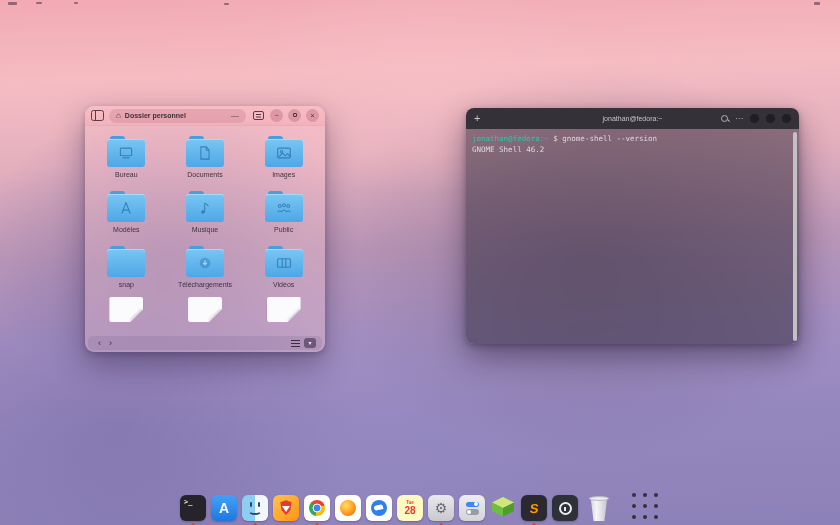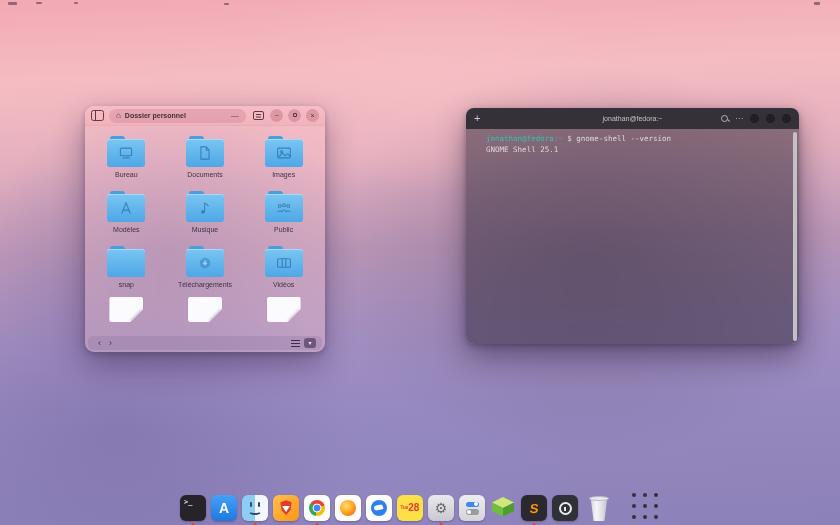--- a/index.html
+++ b/index.html
@@ -87,21 +87,21 @@
   .term-title { position:absolute; left:0; right:0; text-align:center; font-size:7px; color:#c6c3c7; pointer-events:none; }
   .term-right { margin-left:auto; display:flex; align-items:center; gap:7px; }
   .search-glyph { width:7px; height:7px; border:1.2px solid #b5b2b6; border-radius:50%; position:relative; cursor:pointer; }
   .search-glyph::after { content:''; position:absolute; width:3px; height:1.2px; background:#b5b2b6; right:-2.5px; bottom:-0.5px; transform:rotate(45deg); }
   .term-dots { font-size:8px; color:#b5b2b6; cursor:pointer; line-height:1; }
   .term-circle { width:9px; height:9px; border-radius:50%; background:#211f25; cursor:pointer; }
   .term-body {
     position:relative; height:215px; background:rgba(52,44,62,0.52);
     backdrop-filter: blur(5px);
     font-family:"DejaVu Sans Mono","Liberation Mono",monospace;
-    font-size:7.5px; line-height:11px; padding:4px 10px 0 20px; color:#dedbde;
+    font-size:7.5px; line-height:11px; padding:4px 10px 0 6px; color:#dedbde;
   }
   .p-user { color:#2cc7ad; }
   .p-path { color:#8a85c0; }
   .cursor-block { display:inline-block; width:5px; height:8px; border:1px solid #dedbde; vertical-align:-1px; margin-left:1px; }
   .term-scrollbar { position:absolute; right:2px; top:3px; bottom:3px; width:4px; border-radius:2px; background:#c4c1c4; cursor:pointer; }
 
   
   .dock { position:absolute; left:0; right:0; bottom:4px; display:flex; justify-content:center; align-items:flex-end; gap:5px; }
   .dock-item { position:relative; width:26px; height:26px; cursor:pointer; }
   .tile { width:26px; height:26px; border-radius:6px; position:relative; overflow:hidden; box-shadow:0 1px 2px rgba(40,25,55,0.3); }
@@ -116,21 +116,21 @@
   .finder-mouth { position:absolute; left:6px; top:12px; width:14px; height:8px; border:2px solid transparent; border-bottom:2px solid #2c4b66; border-radius:50%; }
   .tile.brave { background:linear-gradient(135deg,#ffc24d,#ff9416); display:flex; align-items:center; justify-content:center; }
   .brave-shield { width:15px; height:16px; background:#e23c2e; clip-path:polygon(50% 2%,88% 14%,80% 62%,50% 95%,20% 62%,12% 14%); position:relative; }
   .brave-shield::after { content:''; position:absolute; left:50%; top:36%; transform:translateX(-50%); width:0; height:0; border-left:4px solid transparent; border-right:4px solid transparent; border-top:6px solid #fff; }
   .tile.white { background:#fdfdfe; display:flex; align-items:center; justify-content:center; }
   .chrome-logo { width:16px; height:16px; border-radius:50%; background:conic-gradient(from -50deg,#ea4335 0 120deg,#fbbc05 120deg 240deg,#34a853 240deg 360deg); position:relative; }
   .chrome-logo::after { content:''; position:absolute; left:50%; top:50%; transform:translate(-50%,-50%); width:7px; height:7px; border-radius:50%; background:#4285f4; border:1.5px solid #fff; }
   .firefox-logo { width:16px; height:16px; border-radius:50%; background:radial-gradient(circle at 38% 35%,#ffe066,#ff9a1f 55%,#e3560f 100%); }
   .tbird-logo { width:16px; height:16px; border-radius:50%; background:#2e7ff0; position:relative; }
   .tbird-logo::after { content:''; position:absolute; left:3px; top:5px; width:9px; height:5px; background:#fff; border-radius:5px 5px 0 5px; transform:rotate(-12deg); }
-  .tile.calendar { background:#fde047; display:flex; flex-direction:row; align-items:center; justify-content:center; }
+  .tile.calendar { background:#fef9c3; display:flex; flex-direction:column; align-items:center; justify-content:center; }
   .cal-weekday { font-size:4.5px; color:#e33b2e; font-weight:bold; line-height:1.2; }
   .cal-day { font-size:10px; color:#e33b2e; font-weight:bold; line-height:1; }
   .tile.settings { background:linear-gradient(#e9e9ed,#c8c8cf); display:flex; align-items:center; justify-content:center; font-size:14px; color:#686870; }
   .tile.tweaks { background:linear-gradient(#ededf1,#d3d3d9); display:flex; flex-direction:column; align-items:center; justify-content:center; gap:2px; }
   .toggle-pill { width:13px; height:5.5px; border-radius:3px; position:relative; }
   .toggle-pill.on { background:#3f87f5; } .toggle-pill.off { background:#9a9aa2; }
   .toggle-pill .knob { position:absolute; top:0.8px; width:4px; height:4px; border-radius:50%; background:#fff; }
   .toggle-pill.on .knob { right:1px; } .toggle-pill.off .knob { left:1px; }
   .tile.boxes { background:transparent; box-shadow:none; }
   .cube { position:relative; width:22px; height:22px; margin:2px; }
@@ -329,21 +329,21 @@
     <div class="term-right">
       <div class="search-glyph"></div>
       <span class="term-dots">⋯</span>
       <div class="term-circle"></div>
       <div class="term-circle"></div>
       <div class="term-circle"></div>
     </div>
   </div>
   <div class="term-body">
     <div><span class="p-user">jonathan@fedora</span><span class="p-path">:~</span> <span>$</span> <span>gnome-shell --version</span></div>
-    <div><span>GNOME Shell 25.1</span></div>
+    <div><span>GNOME Shell 46.2</span></div>
     <div class="term-scrollbar"></div>
   </div>
 </div>
 
 <div class="dock">
   <div class="dock-item">
     <div class="tile terminal">
         <span>&gt;_</span>
       </div>
     <div class="run-dot"></div>

